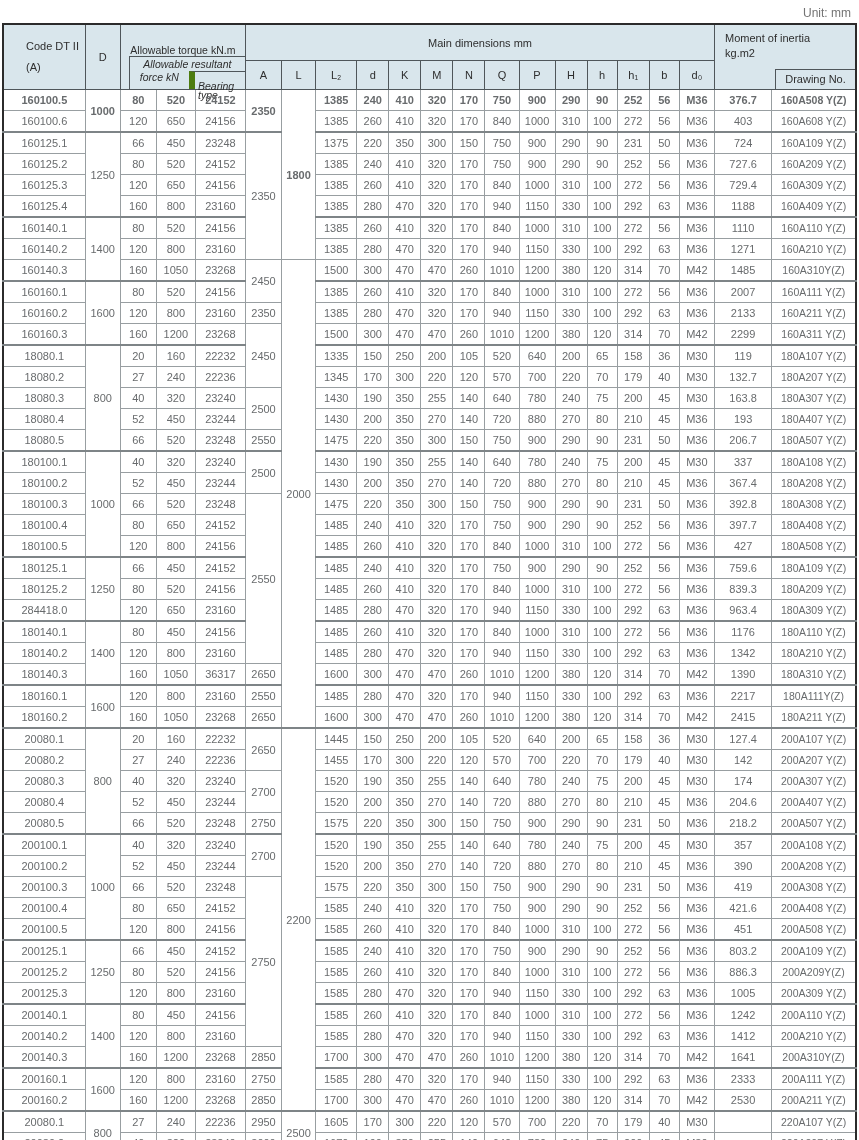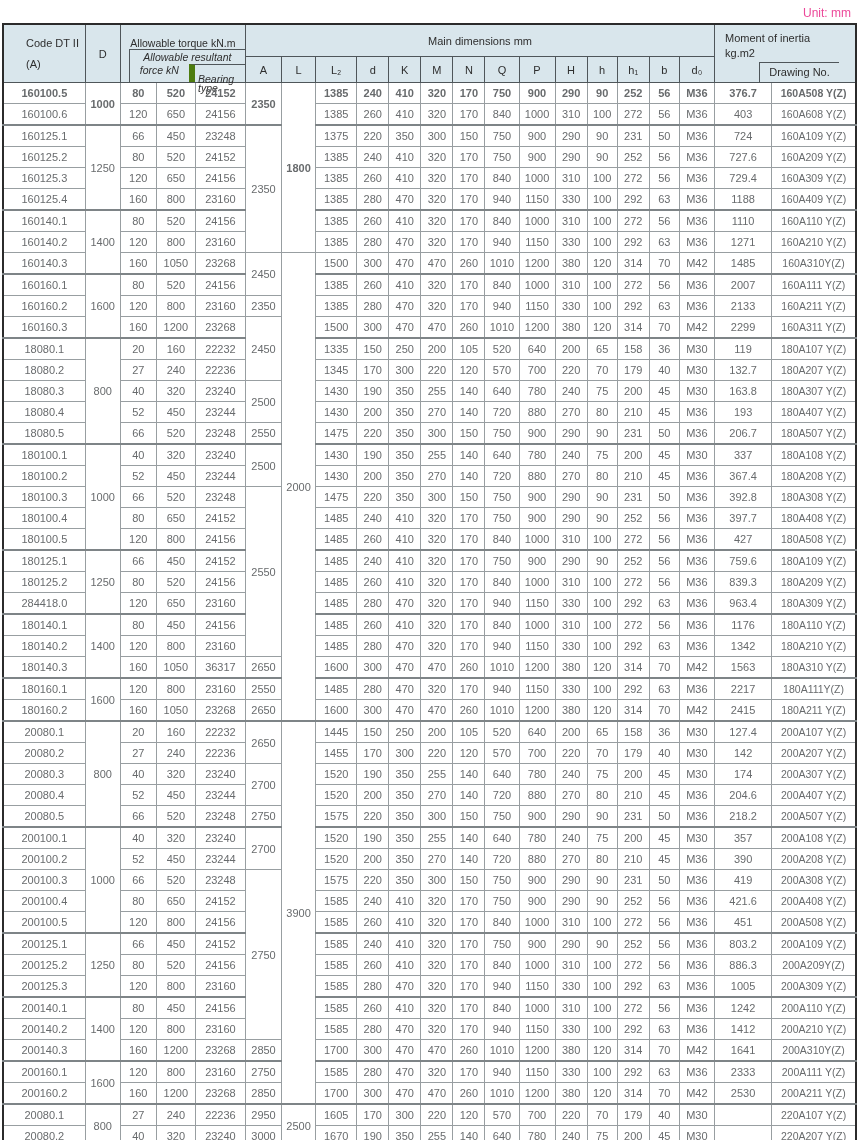--- a/index.html
+++ b/index.html
@@ -1,37 +1,37 @@
 <!DOCTYPE html>
 <html><head>
 <meta charset="utf-8">
 <style>
   html,body{margin:0;padding:0;background:#ffffff;}
   body{font-family:"Liberation Sans","DejaVu Sans",sans-serif;width:859px;}
   .page{padding:2px 2px 4px 2px;}
-  .unit-line{text-align:right;font-size:12px;color:#ec4899;padding:4px 6px 3px 0;height:14px;}
+  .unit-line{text-align:right;font-size:12px;color:#737373;padding:4px 6px 3px 0;height:14px;}
   table.spec{border-collapse:collapse;table-layout:fixed;width:855px;border:2px solid #2b2b2b;}
   col.c0{width:82px}col.c1{width:35px}col.c2{width:36px}col.c3{width:39px}col.c4{width:50px}
   col.c5{width:36px}col.c6{width:34px}col.c7{width:41px}col.c8{width:32px}col.c9{width:32px}
   col.c10{width:32px}col.c11{width:32px}col.c12{width:34px}col.c13{width:36px}col.c14{width:32px}
   col.c15{width:30px}col.c16{width:32px}col.c17{width:30px}col.c18{width:35px}col.c19{width:57px}
   col.c20{width:84px}
   thead th{background:#d9e6ec;border:1px solid #4f565a;font-weight:normal;color:#2e2e2e;font-size:11px;padding:0;}
   th.th-code{text-align:left;padding-left:22px;line-height:21px;}
   th.th-main{height:25px;}
   tr.dimrow th{height:20px;font-size:11px;}
   th.th-torque{vertical-align:top;}
-  .tq1{height:13px;line-height:14px;font-size:10.5px;text-align:center;padding-top:11px;}
+  .tq1{height:13px;line-height:14px;font-size:10.5px;text-align:center;padding-top:18px;}
   .tq2{margin-left:8px;border:1px solid #4f565a;border-right:none;border-bottom:none;height:32px;font-style:italic;}
   .res{height:14px;line-height:15px;text-align:center;font-size:10.5px;}
   .frow{display:flex;height:18px;}
   .force{flex:1;text-align:center;font-size:10.5px;line-height:13px;}
   .bearing{width:47px;border-left:6px solid #4d7c0f;border-top:1px solid #4f565a;font-size:10.5px;line-height:9px;text-align:left;padding:10px 0 0 3px;}
   th.th-moment{position:relative;text-align:left;vertical-align:top;padding:6px 12px 0 10px;line-height:15px;}
-  .draw-box{position:absolute;right:16px;bottom:0;width:79px;height:19px;border-top:1px solid #4f565a;border-left:1px solid #4f565a;background:#d9e6ec;text-align:center;line-height:19px;font-size:11px;}
+  .draw-box{position:absolute;right:0;bottom:0;width:79px;height:19px;border-top:1px solid #4f565a;border-left:1px solid #4f565a;background:#d9e6ec;text-align:center;line-height:19px;font-size:11px;}
   .moment-text{display:block;width:110px;}
   tbody td{border:1px solid #989ea1;text-align:center;font-size:11px;color:#686b6d;height:20px;padding:0;overflow:hidden;white-space:nowrap;background:#ffffff;}
   tbody td.c-draw{font-size:10.5px;margin-top:25px;}
   tbody tr.grp td{border-top:2px solid #7e8487;}
   tbody tr:first-child td{border-top:none;font-weight:bold;}
 </style>
 </head>
 <body>
 
 <div class="page">
@@ -669,21 +669,21 @@
           <td>470</td>
           <td>470</td>
           <td>260</td>
           <td>1010</td>
           <td>1200</td>
           <td>380</td>
           <td>120</td>
           <td>314</td>
           <td>70</td>
           <td>M42</td>
-          <td>1563</td>
+          <td>1390</td>
           <td class="c-draw">180A310 Y(Z)</td>
         </tr>
         <tr class="grp">
           <td>180160.1</td>
           <td rowspan="2">1600</td>
           <td>120</td>
           <td>800</td>
           <td>23160</td>
           <td>2550</td>
           <td>1485</td>
@@ -722,21 +722,21 @@
           <td>2415</td>
           <td class="c-draw">180A211 Y(Z)</td>
         </tr>
         <tr class="grp">
           <td>20080.1</td>
           <td rowspan="5">800</td>
           <td>20</td>
           <td>160</td>
           <td>22232</td>
           <td rowspan="2">2650</td>
-          <td rowspan="18">3900</td>
+          <td rowspan="18">2200</td>
           <td>1445</td>
           <td>150</td>
           <td>250</td>
           <td>200</td>
           <td>105</td>
           <td>520</td>
           <td>640</td>
           <td>200</td>
           <td>65</td>
           <td>158</td>

